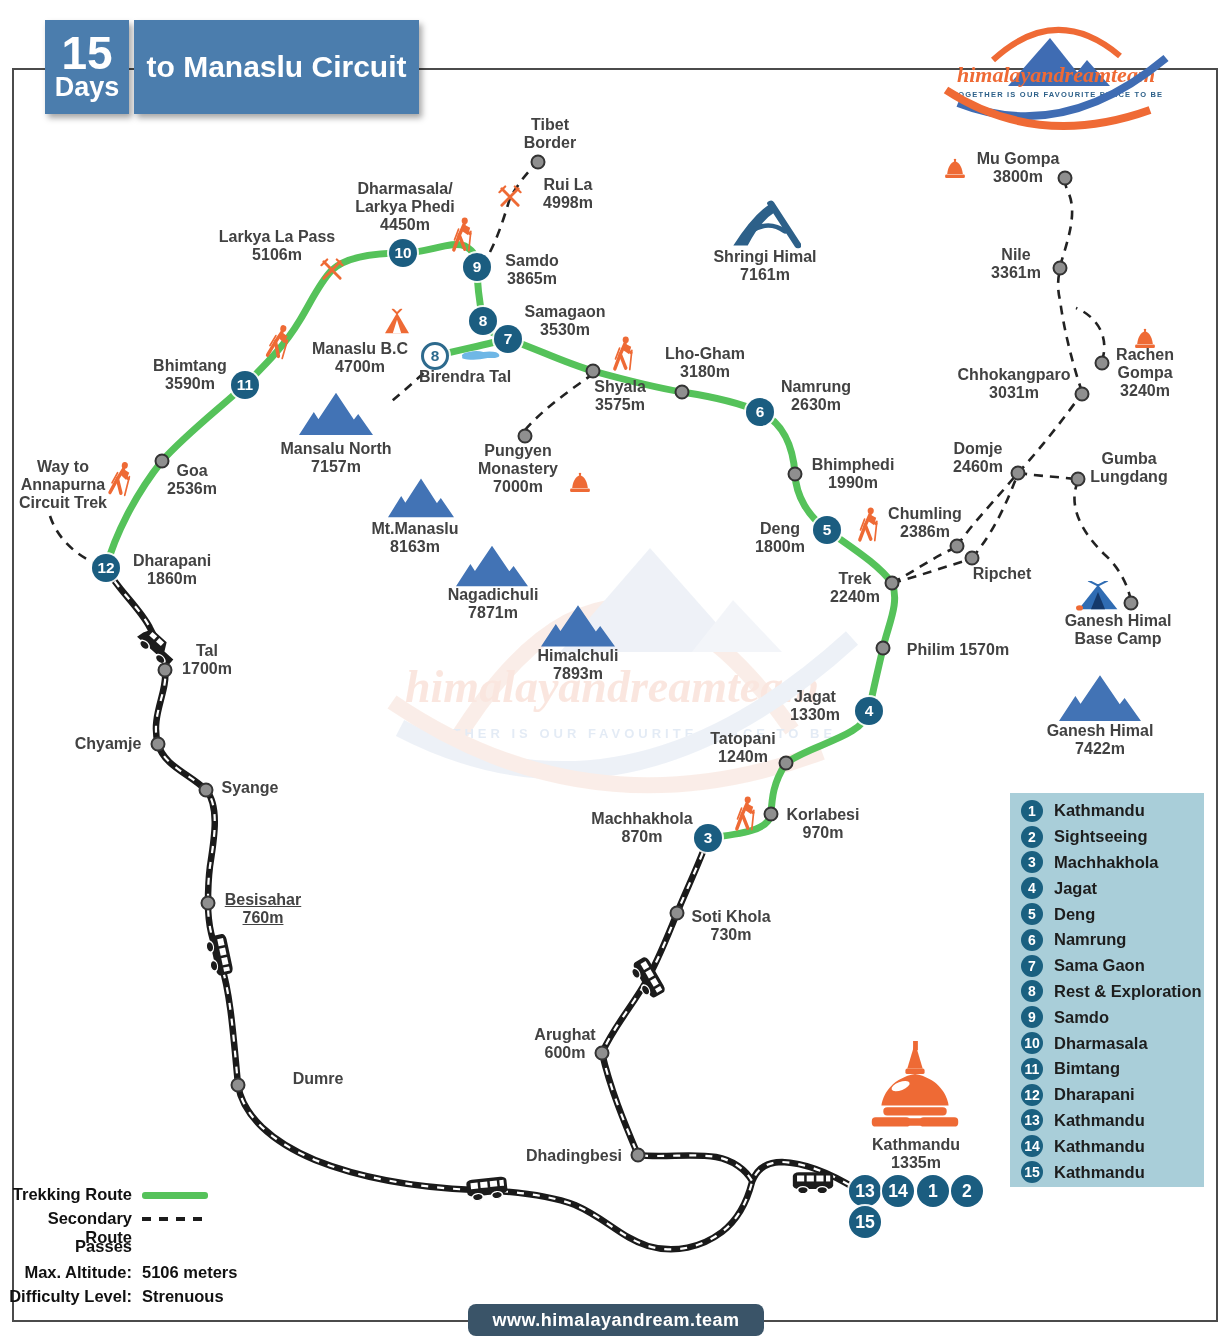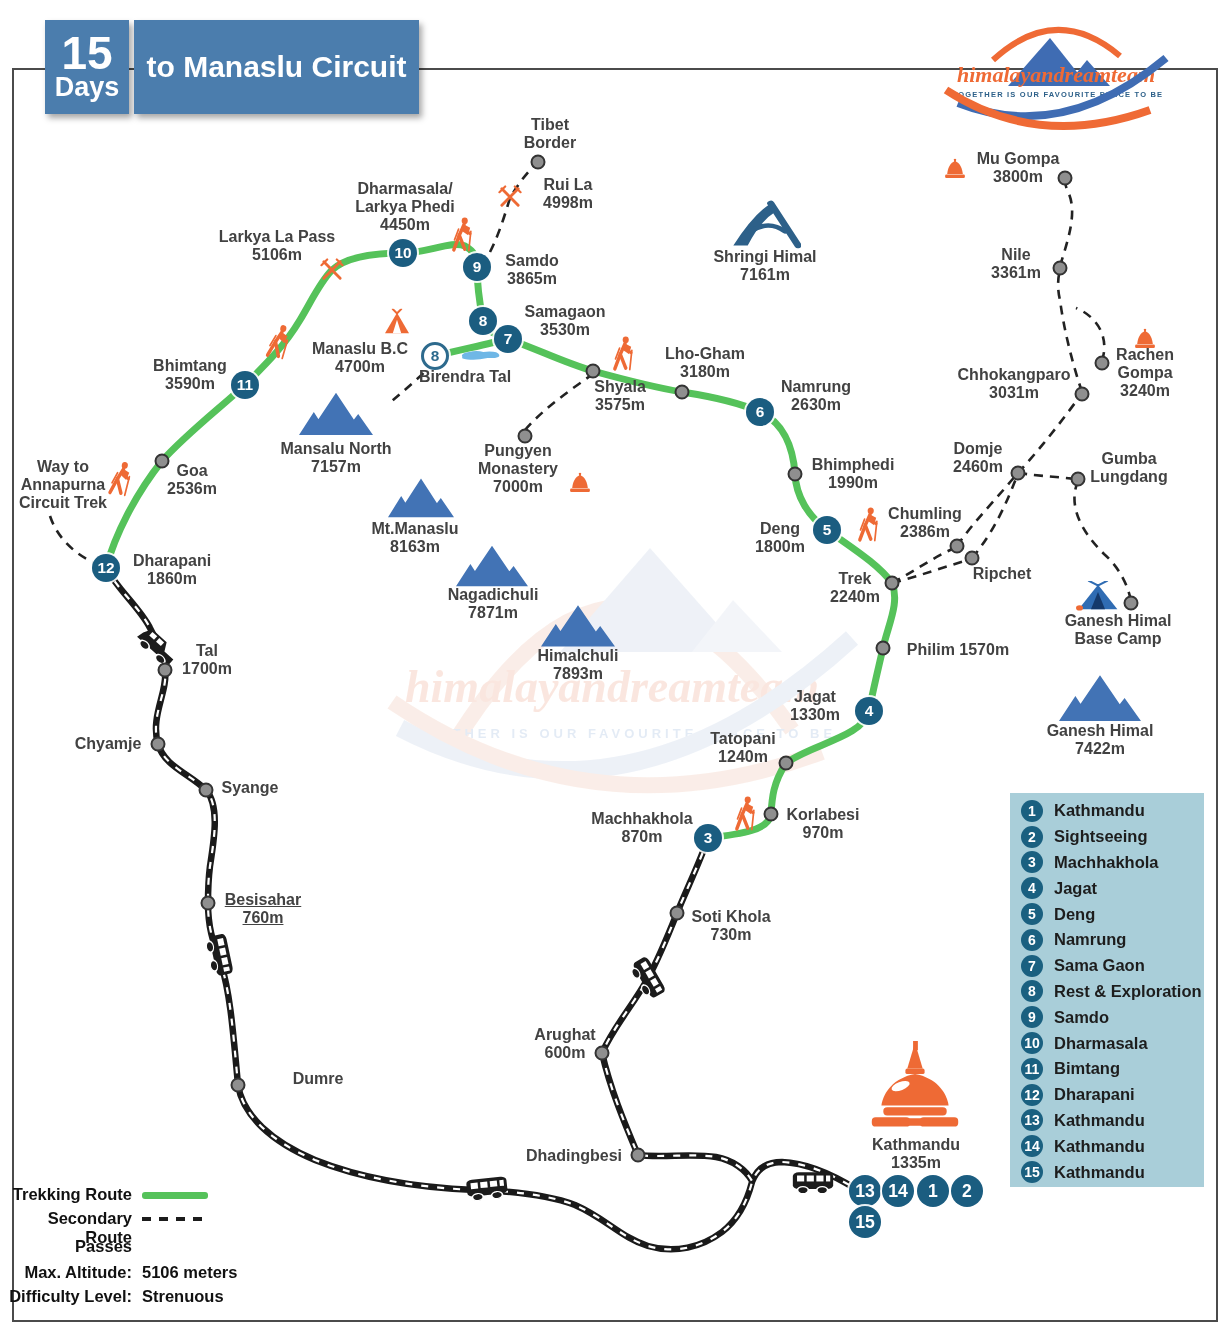--- a/index.html
+++ b/index.html
@@ -630,14 +630,17 @@
   <div class="lg-label" style="top:1185px">Trekking Route</div>
   <div class="lg-green"></div>
   <div class="lg-label" style="top:1209px">Secondary Route</div>
   <div class="lg-dash"></div>
   <div class="lg-label" style="top:1237px">Passes</div>
   <div class="lg-label" style="top:1263px">Max. Altitude:</div>
   <div class="lg-value" style="left:142px;top:1263px">5106 meters</div>
   <div class="lg-label" style="top:1287px">Difficulty Level:</div>
   <div class="lg-value" style="left:142px;top:1287px">Strenuous</div>
 
+  <div class="footer-pill">
+    <span>www.himalayandream.team</span>
+  </div>
 
 </div>
 
 </body></html>

